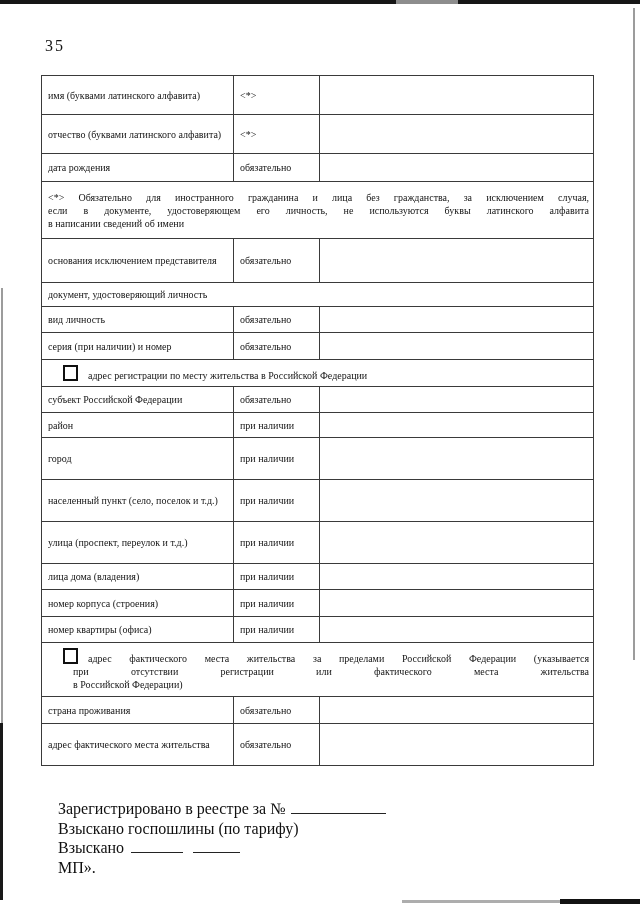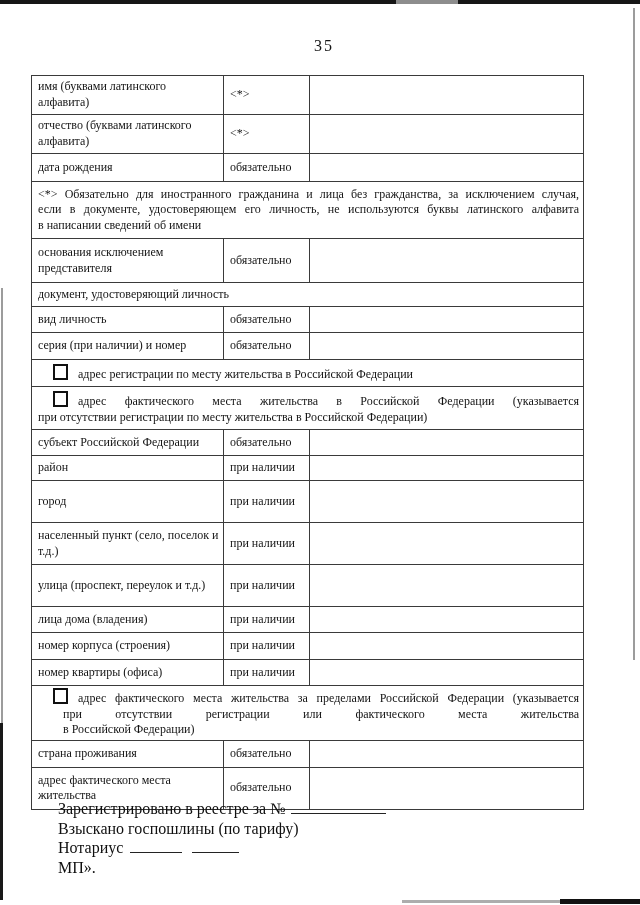--- a/index.html
+++ b/index.html
@@ -2,27 +2,27 @@
 <html><head>
 <meta charset="utf-8">
 <style>
   html,body{margin:0;padding:0;}
   body{
     width:640px;height:905px;position:relative;background:#ffffff;
     font-family:"Liberation Serif","DejaVu Serif",serif;color:#141414;
     overflow:hidden;
   }
   .pagenum{
-    position:absolute;top:37px;left:45px;width:558px;text-align:center;
+    position:absolute;top:37px;left:45px;width:558px;
     font-size:16px;letter-spacing:2px;
   }
   table.form{
-    position:absolute;left:31px;top:75px;width:552px;
+    position:absolute;left:41px;top:75px;width:552px;
     border-collapse:collapse;table-layout:fixed;
-    font-size:12px;line-height:1.3;color:#141414;
+    font-size:10px;line-height:1.3;color:#141414;
   }
   table.form td{
     border:1.5px solid #3a3a3a;vertical-align:middle;
     padding:2px 4px 2px 6px;
   }
   td.c2{padding:2px 3px 2px 6px;}
   td.full{padding:3px 6px 4px 6px;}
   td.cbcell{padding:3px 6px 4px 5px;margin-left:26px;}
   .jl{text-align:justify;text-align-last:justify;}
   .cb{
@@ -119,26 +119,20 @@
     <td class="c2">обязательно</td>
     <td class="c3"></td>
   </tr>
 
   <tr style="height:27px">
     <td class="cbcell" colspan="3">
       <div class="cbl1"><span class="cb"></span><span>адрес регистрации по месту жительства в Российской Федерации</span></div>
     </td>
   </tr>
 
-  <tr style="height:43px">
-    <td class="cbcell" colspan="3">
-      <div class="cbl1 jl"><span class="cb"></span><span>адрес фактического места жительства в Российской Федерации (указывается</span></div>
-      <div>при отсутствии регистрации по месту жительства в Российской Федерации)</div>
-    </td>
-  </tr>
 
   <tr style="height:26px">
     <td class="c1">субъект Российской Федерации</td>
     <td class="c2">обязательно</td>
     <td class="c3"></td>
   </tr>
 
   <tr style="height:25px">
     <td class="c1">район</td>
     <td class="c2">при наличии</td>
@@ -199,15 +193,15 @@
     <td class="c1">адрес фактического места жительства</td>
     <td class="c2">обязательно</td>
     <td class="c3"></td>
   </tr>
 </tbody>
   </table>
 
 <div class="footer">
   <div><span>Зарегистрировано в реестре за №</span><span class="ul ul-reg"></span></div>
   <div>Взыскано госпошлины (по тарифу)</div>
-  <div><span>Нотариус</span><span class="ul ul-not1"></span><span class="ul ul-not2"></span></div>
+  <div><span>Взыскано</span><span class="ul ul-not1"></span><span class="ul ul-not2"></span></div>
   <div>МП».</div>
 </div>
 
 </body></html>

